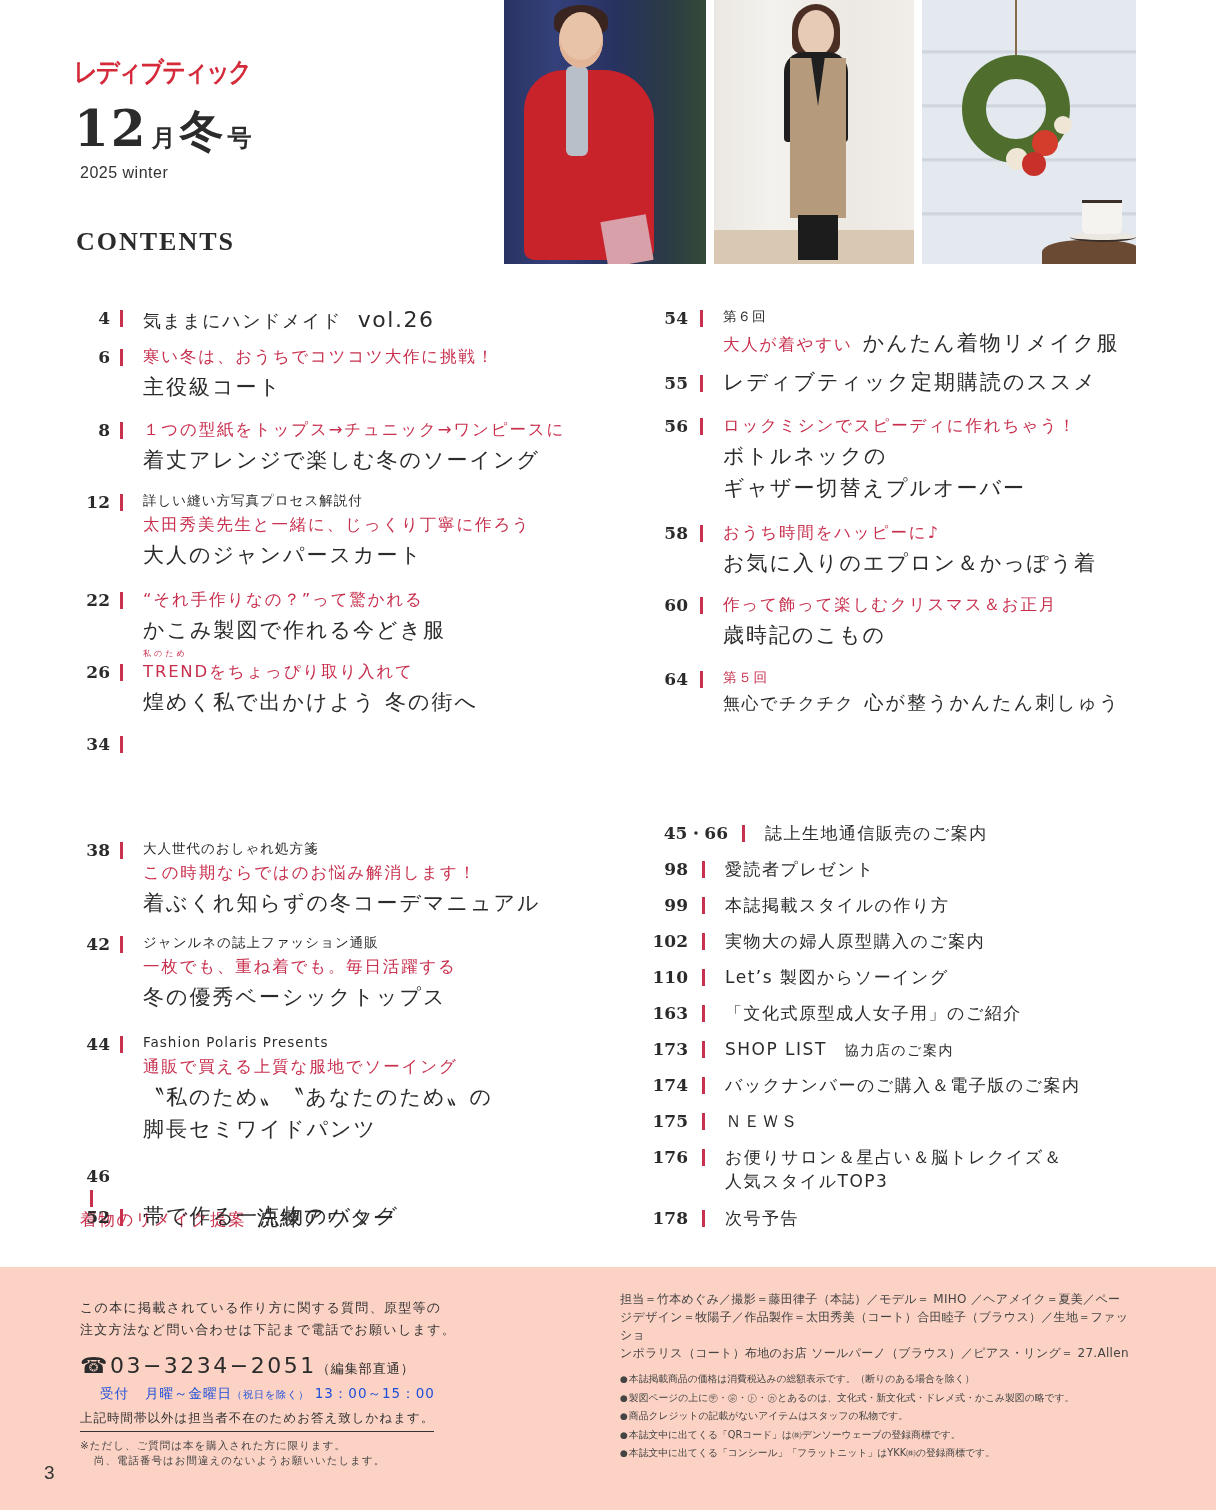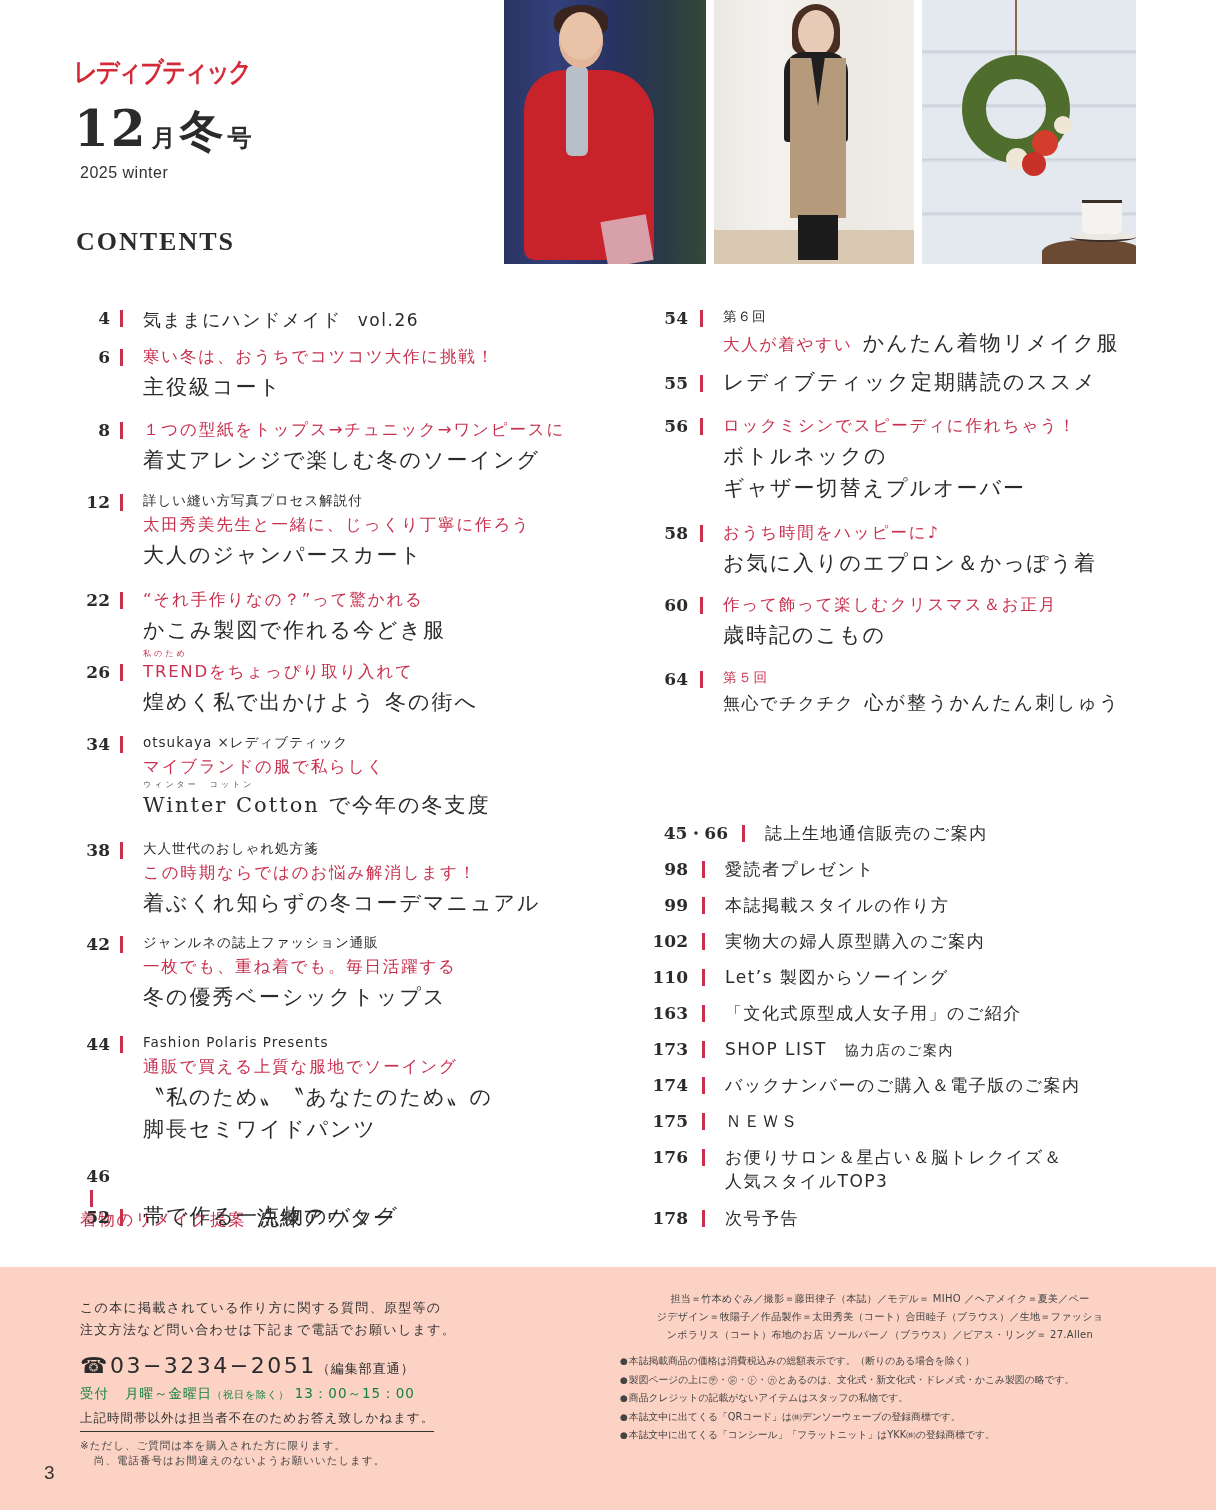--- a/index.html
+++ b/index.html
@@ -64,30 +64,30 @@
   .misc .page { width: 72px; }
   .misc .bar { margin-left: 14px; margin-right: 20px; }
   .misc .gothic { line-height: 24px; }
 
   
   .footer { position: absolute; left: 0; top: 1267px; width: 1216px; height: 243px; background: #fbd2c4; }
   .f-left { position: absolute; left: 80px; top: 30px; width: 440px; }
   .f-intro { font-size: 13px; line-height: 22px; color: #333; letter-spacing: 1.3px; }
   .f-phone { margin-top: 12px; font-family: "DejaVu Sans", sans-serif; font-size: 22px; color: #2b2b2b; letter-spacing: 2.5px; line-height: 26px; }
   .f-phone .note { font-size: 13px; letter-spacing: 1px; }
-  .f-hours { font-size: 13.5px; color: #15803d; letter-spacing: 1px; line-height: 22px; }
+  .f-hours { font-size: 13.5px; color: #1d4ed8; letter-spacing: 1px; line-height: 22px; margin-left: 20px; }
   .f-hours .tiny { font-size: 10px; }
   .f-warn { margin-top: 2px; font-size: 12.5px; color: #333; letter-spacing: 1px; line-height: 20px; border-bottom: 1.5px solid #333; display: inline-block; padding-bottom: 3px; }
   .f-note { margin-top: 6px; font-size: 10.5px; color: #444; letter-spacing: 1px; line-height: 15px; }
   .f-note .indent { padding-left: 14px; }
   .page-number { position: absolute; left: 44px; top: 1462px; font-size: 19px; color: #333; font-family: "Liberation Sans", sans-serif; }
 
   .f-right { position: absolute; left: 620px; top: 23px; width: 520px; }
   .staff-title { font-family: "Liberation Serif", "DejaVu Serif", serif; font-size: 13px; color: #333; line-height: 18px; }
-  .staff-text { font-size: 10px; color: #444; line-height: 18px; letter-spacing: 0.3px; text-align: center; }
+  .staff-text { font-size: 12px; color: #444; line-height: 18px; letter-spacing: 0.3px; }
   .notes { margin-top: 8px; }
   .notes li { list-style: none; font-size: 9.8px; color: #444; line-height: 18.5px; }
   .notes li::before { content: "●"; font-size: 9px; margin-right: 1px; color: #444; }
 </style>
 </head>
 <body>
 
 <div class="logo">レディブティック</div>
 <div class="issue">
   <span class="num">12</span><span class="small">月</span><span class="big">冬</span><span class="small">号</span>
@@ -121,21 +121,21 @@
   <div class="figure p3-saucer"></div>
   <div class="figure p3-cup"></div>
 </div>
 
 <div class="entry left" style="left:80px; top:307px;">
   <span class="page">4</span>
   <span class="bar"></span>
   <div class="body">
       <div class="inline-row">
     <span class="gothic" style="font-size:18px;">気ままにハンドメイド</span>
-    <span class="gothic" style="font-size:17px; margin-left:6px;">vol.26</span>
+    <span class="gothic" style="font-size:22px; margin-left:6px;">vol.26</span>
   </div>
     </div>
 </div>
 
 <div class="entry left" style="left:80px; top:346px;">
   <span class="page">6</span>
   <span class="bar"></span>
   <div class="body" style="margin-top:-3px;">
     <span class="red">寒い冬は、おうちでコツコツ大作に挑戦！</span>
     <span class="title">主役級コート</span>
@@ -176,26 +176,20 @@
   <div class="body" style="margin-top:-11px;">
     <span class="ruby red-ruby">私のため</span>
     <span class="red">TRENDをちょっぴり取り入れて</span>
     <span class="title">煌めく私で出かけよう 冬の街へ</span>
   </div>
 </div>
 
 <div class="entry left" style="left:80px; top:733px;">
   <span class="page">34</span>
   <span class="bar"></span>
-  <div class="body" style="margin-top:-2px;">
-    <span class="pre">otsukaya ×レディブティック</span>
-    <span class="red">マイブランドの服で私らしく</span>
-    <span class="ruby">ウィンター　コットン</span>
-    <span class="title">Winter Cotton で今年の冬支度</span>
-  </div>
 </div>
 
 <div class="entry left" style="left:80px; top:839px;">
   <span class="page">38</span>
   <span class="bar"></span>
   <div class="body" style="margin-top:-2px;">
     <span class="pre">大人世代のおしゃれ処方箋</span>
     <span class="red">この時期ならではのお悩み解消します！</span>
     <span class="title">着ぶくれ知らずの冬コーデマニュアル</span>
   </div>

